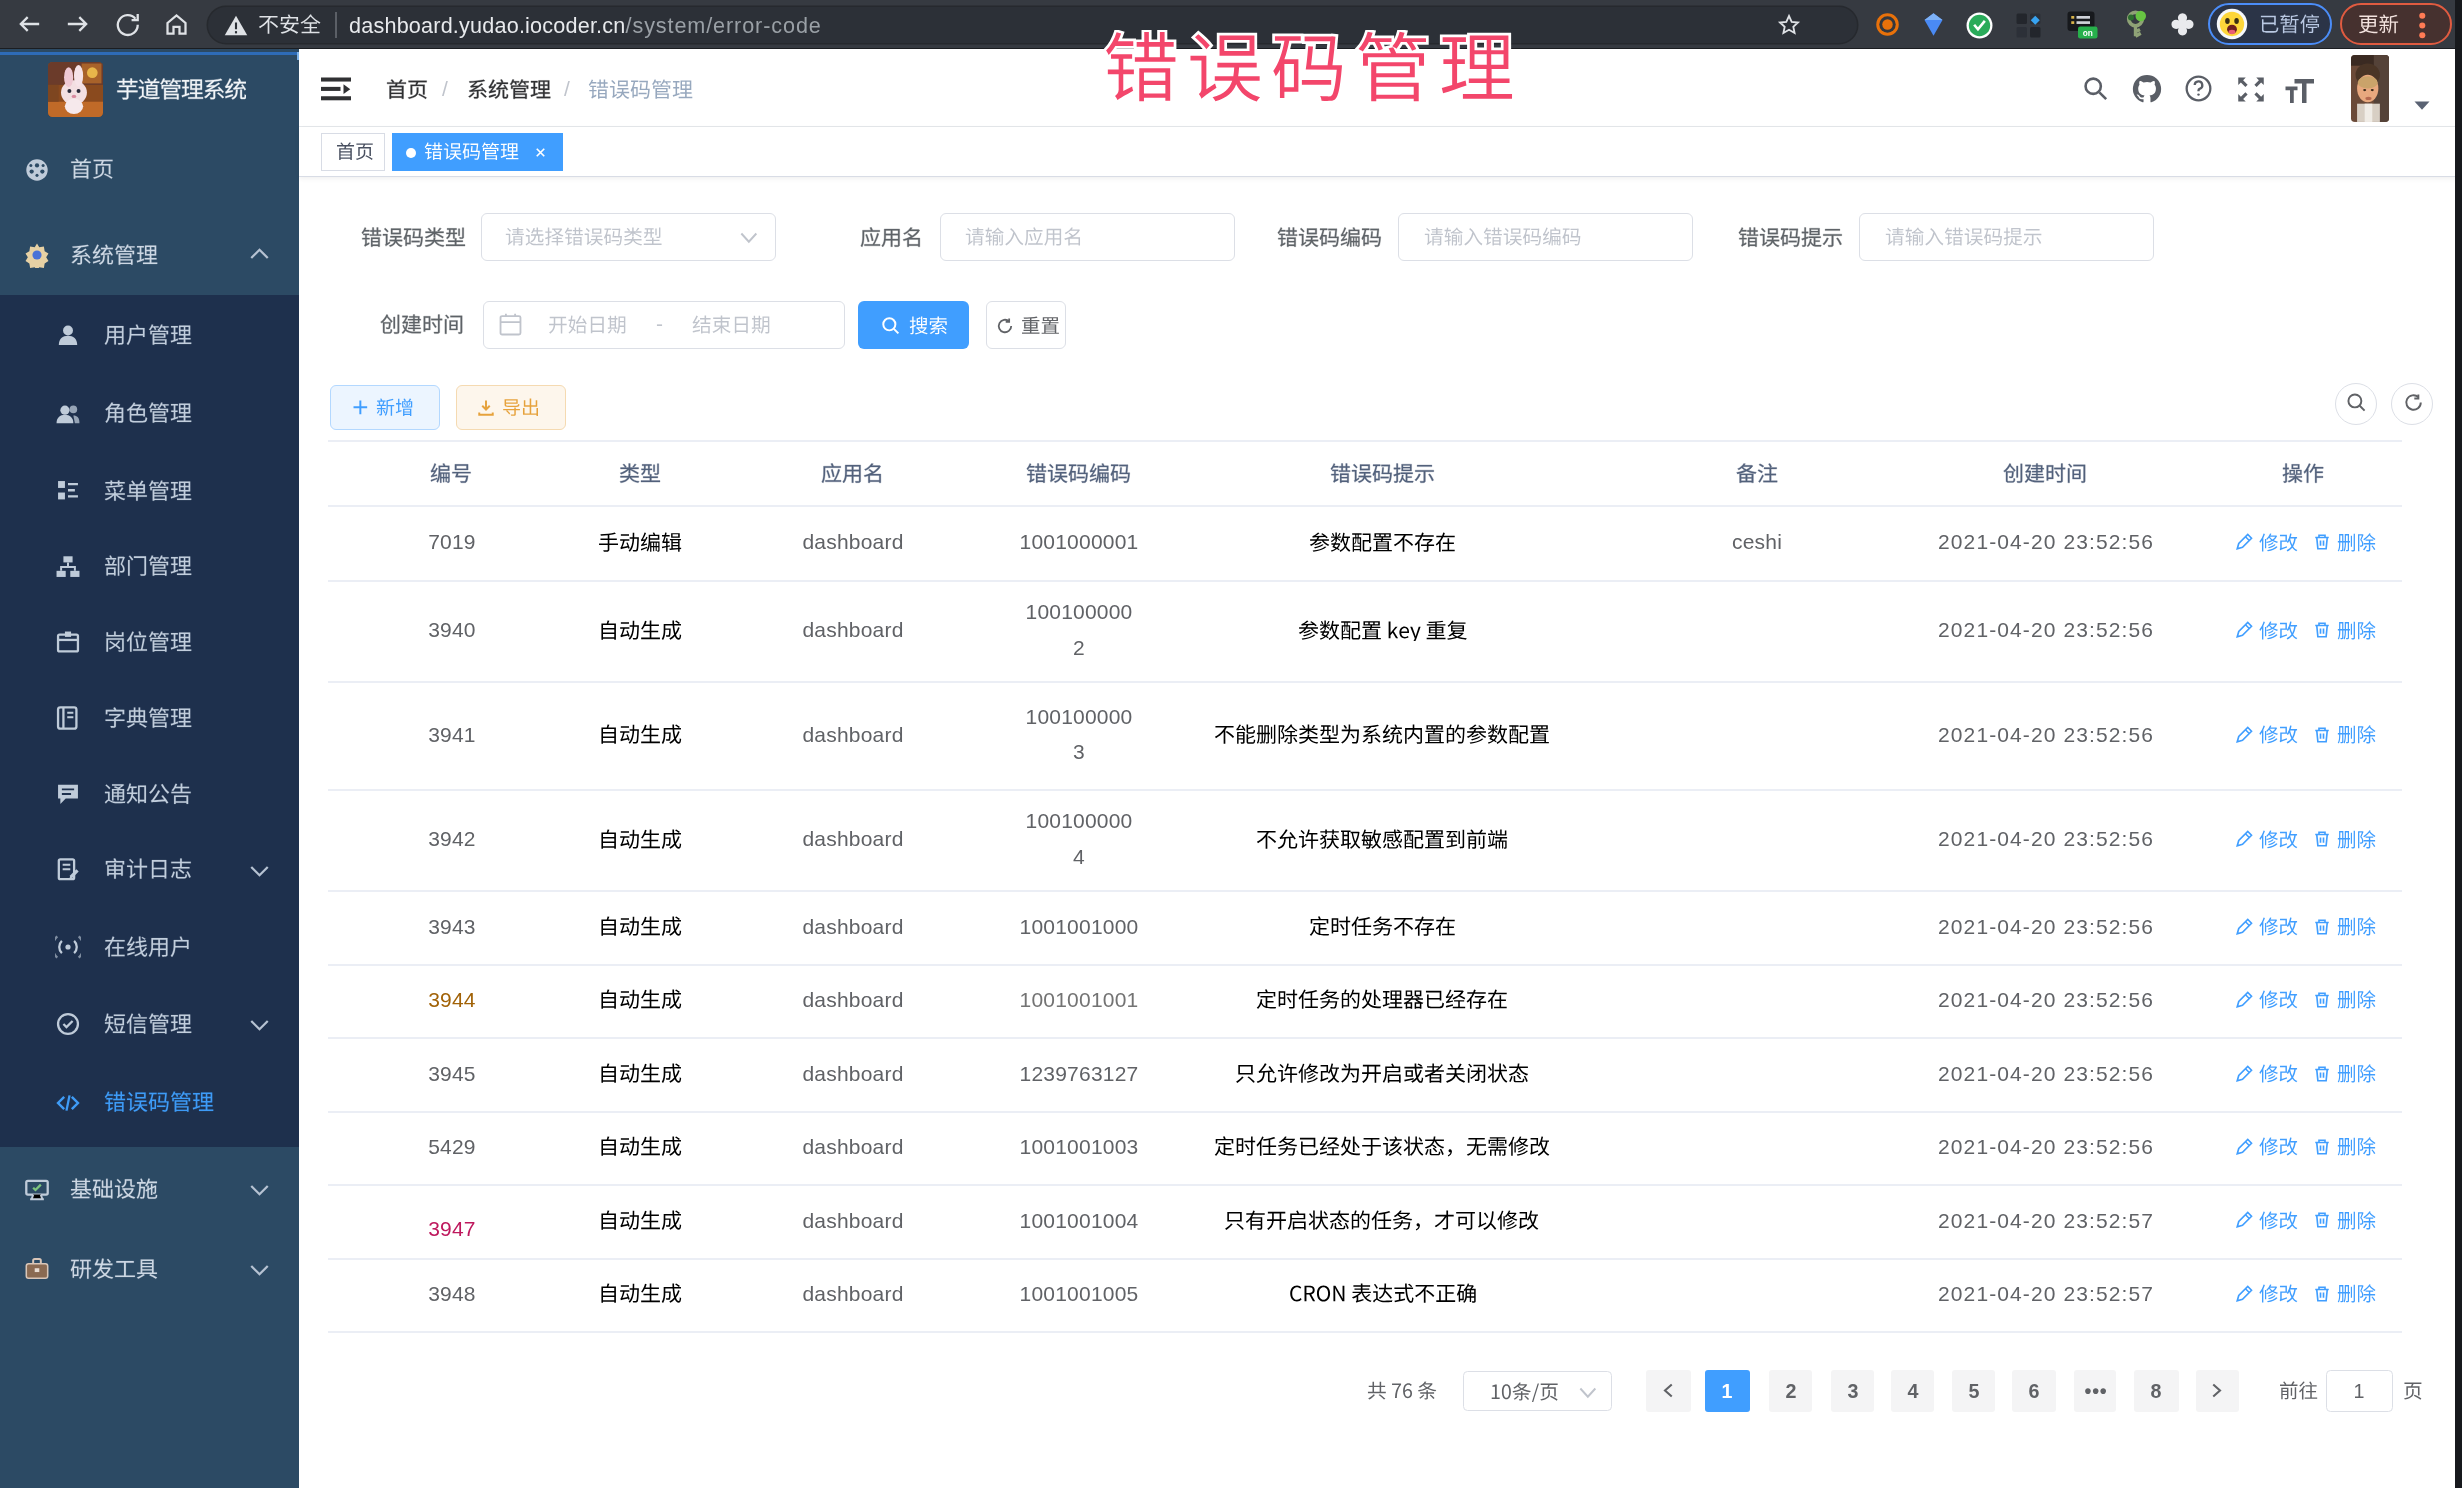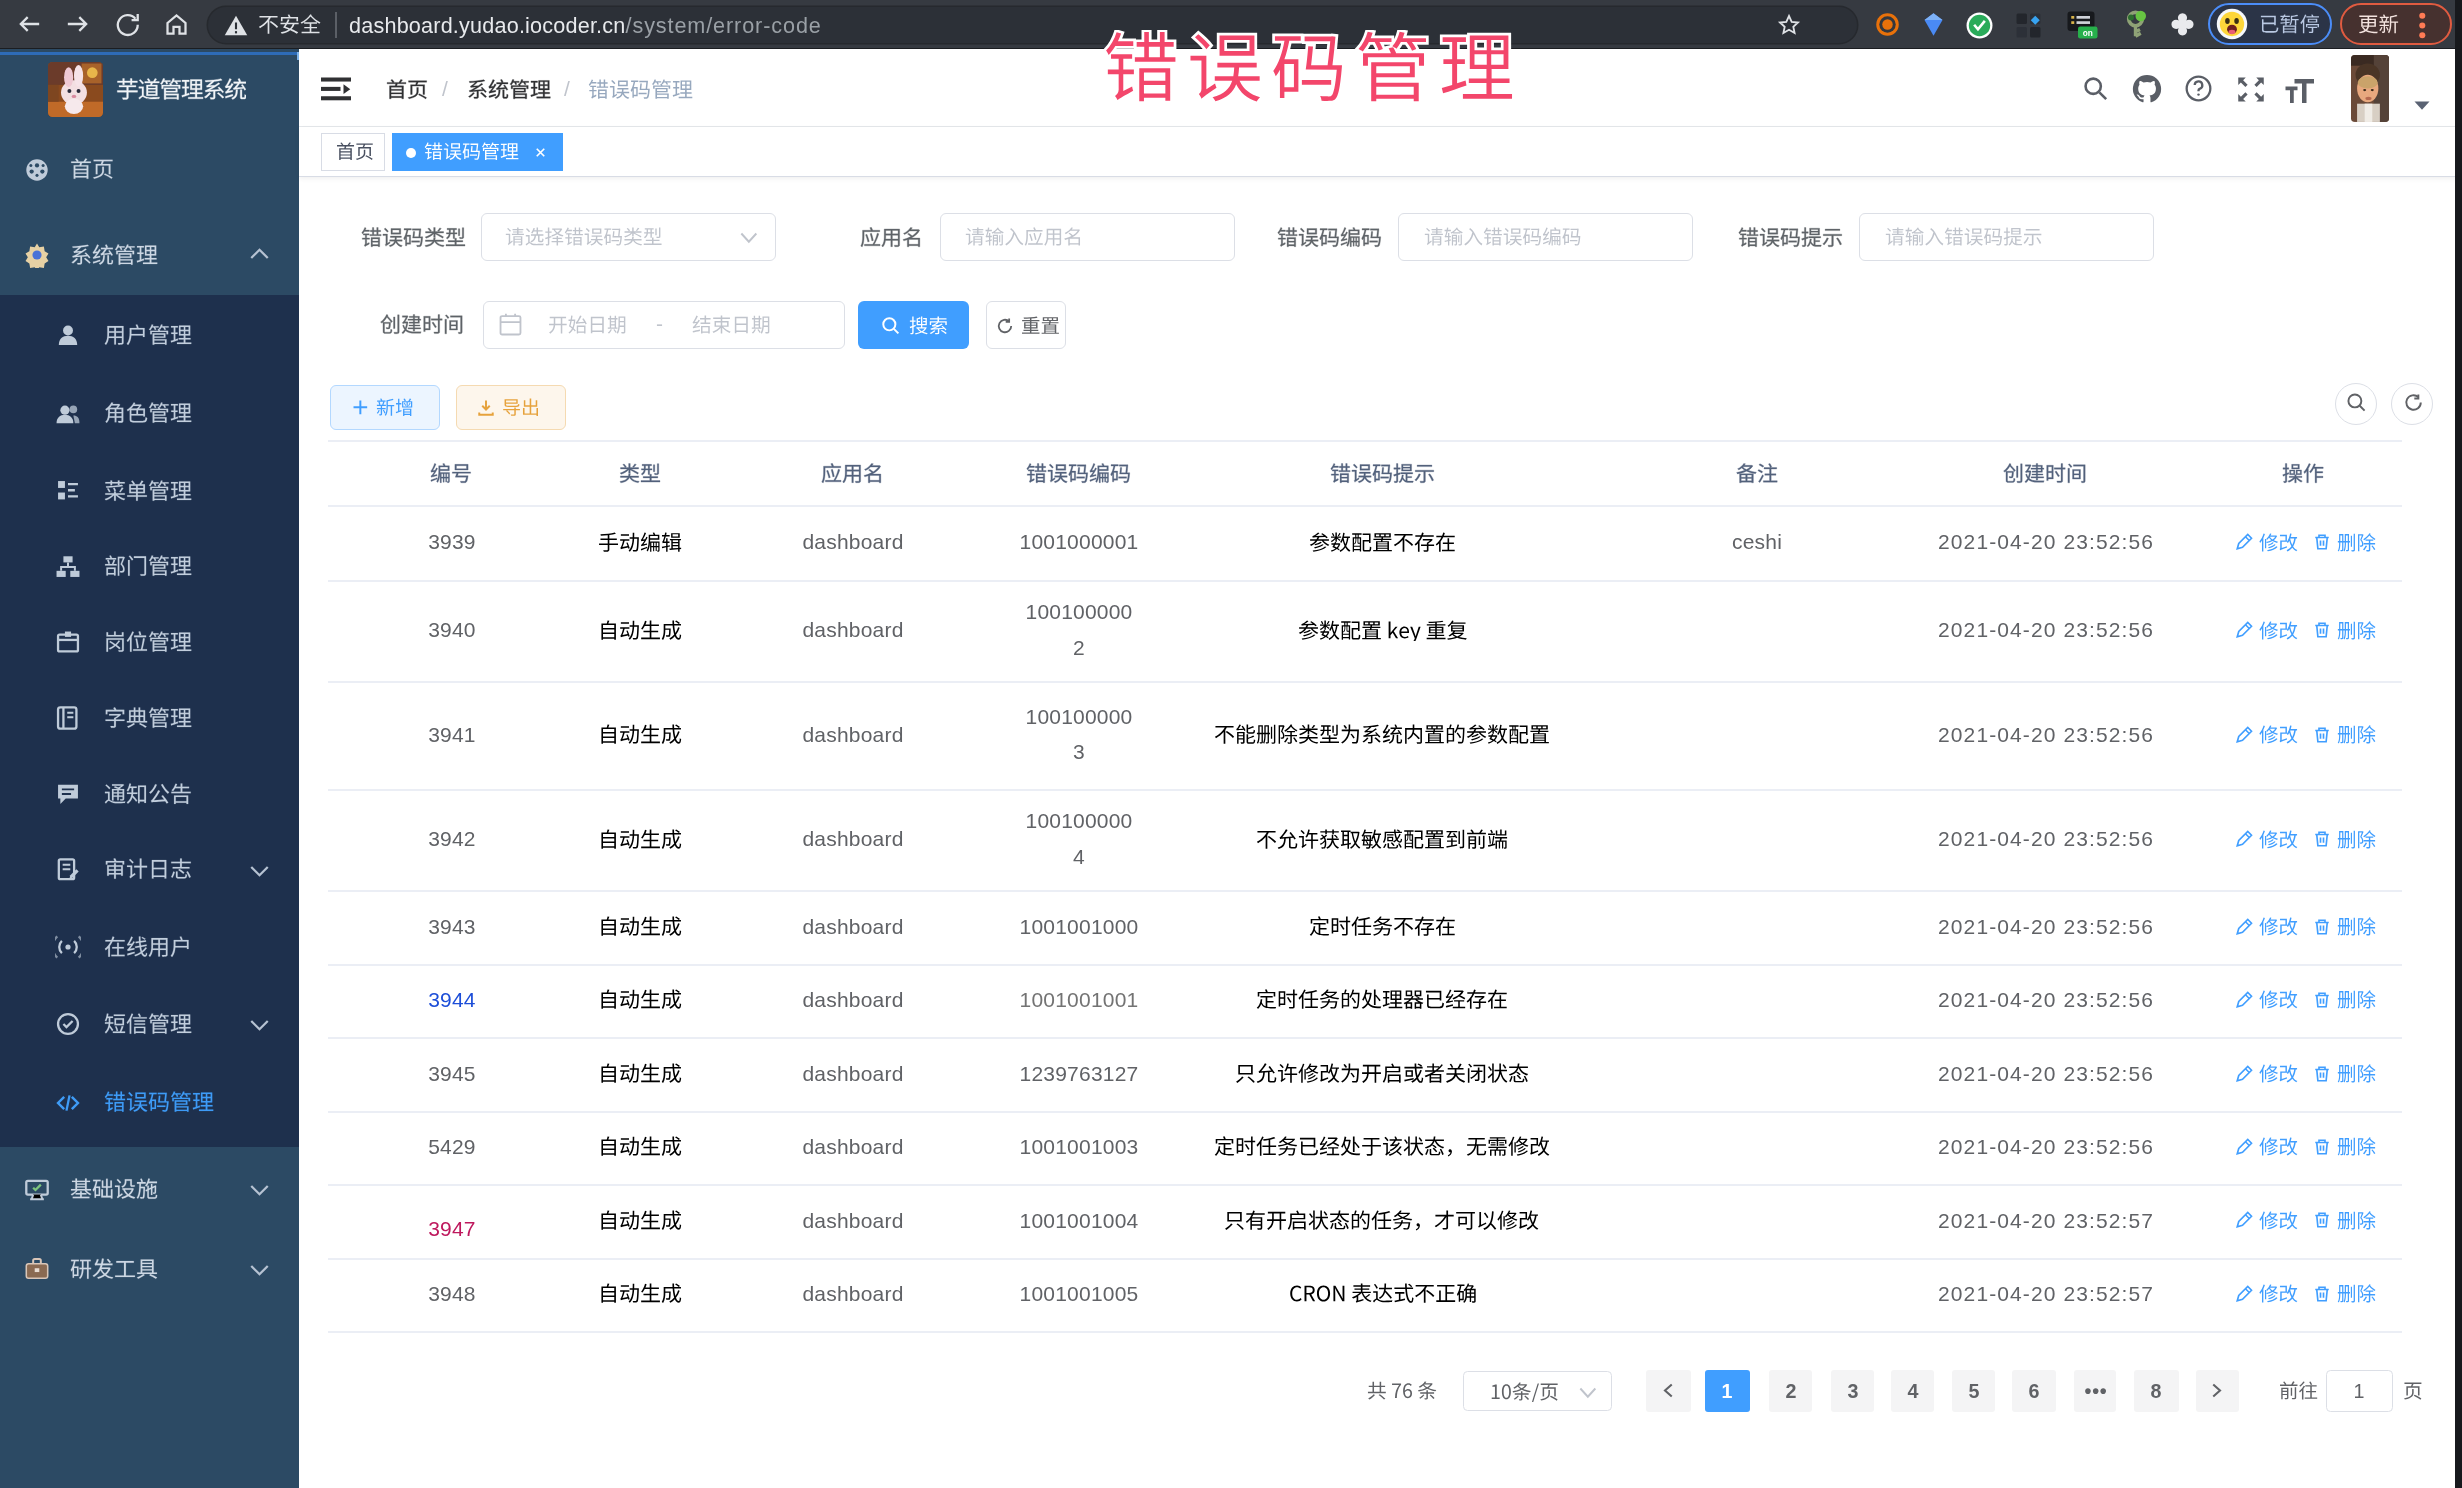--- a/index.html
+++ b/index.html
@@ -842,21 +842,21 @@
         <use href="#g95f4" x="3000"></use>
       </svg>
     </div>
 <div style="position:absolute;left:2282px;top:463px">
       <svg class="t sb" style="display:block;width:42px;height:21px;color:#53627c;" viewBox="0 -864 2000 1000" preserveAspectRatio="xMinYMin meet">
         <use href="#g64cd" x="0"></use>
         <use href="#g4f5c" x="1000"></use>
       </svg>
     </div>
 <div style="position:absolute;left:328px;top:505px;width:2074px;height:1.5px;background:#ebeef5"></div>
-<div style="position:absolute;left:452px;top:542px;transform:translate(-50%,-50%);font:400 21px 'Liberation Sans',sans-serif;color:#606266;letter-spacing:0.2px;white-space:nowrap">3939</div>
+<div style="position:absolute;left:452px;top:542px;transform:translate(-50%,-50%);font:400 21px 'Liberation Sans',sans-serif;color:#606266;letter-spacing:0.2px;white-space:nowrap">7019</div>
 <div style="position:absolute;left:598px;top:532px">
       <svg class="t " style="display:block;width:85px;height:21px;" viewBox="0 -864 4000 1000" preserveAspectRatio="xMinYMin meet">
         <use href="#g624b" x="0"></use>
         <use href="#g52a8" x="1000"></use>
         <use href="#g7f16" x="2000"></use>
         <use href="#g8f91" x="3000"></use>
       </svg>
     </div>
 <div style="position:absolute;left:853px;top:542px;transform:translate(-50%,-50%);font:400 21px 'Liberation Sans',sans-serif;color:#606266;letter-spacing:0.2px;white-space:nowrap">dashboard</div>
 <div style="position:absolute;left:1079px;top:542px;transform:translate(-50%,-50%);font:400 21px 'Liberation Sans',sans-serif;color:#606266;letter-spacing:0.2px;white-space:nowrap">1001000001</div>
@@ -1077,21 +1077,21 @@
 <svg style="position:absolute;left:2313px;top:918px" width="18" height="18" viewBox="0 0 24 24" fill="none" stroke="#409eff" stroke-width="2.2">
       <path d="M3 6h18M8 6V3h8v3M5 6l1.5 15h11L19 6M10 10v7M14 10v7"></path>
     </svg>
 <div style="position:absolute;left:2337px;top:917px">
       <svg class="t " style="display:block;width:39px;height:19.7px;color:#409eff;" viewBox="0 -864 2000 1000" preserveAspectRatio="xMinYMin meet">
         <use href="#g5220" x="0"></use>
         <use href="#g9664" x="1000"></use>
       </svg>
     </div>
 <div style="position:absolute;left:328px;top:964px;width:2074px;height:1.5px;background:#ebeef5"></div>
-<div style="position:absolute;left:452px;top:1000px;transform:translate(-50%,-50%);font:400 21px 'Liberation Sans',sans-serif;color:#1d4ed8;letter-spacing:0.2px;white-space:nowrap">3944</div>
+<div style="position:absolute;left:452px;top:1000px;transform:translate(-50%,-50%);font:400 21px 'Liberation Sans',sans-serif;color:#a16207;letter-spacing:0.2px;white-space:nowrap">3944</div>
 <div style="position:absolute;left:598px;top:989px">
       <svg class="t " style="display:block;width:85px;height:21px;" viewBox="0 -864 4000 1000" preserveAspectRatio="xMinYMin meet">
         <use href="#g81ea" x="0"></use>
         <use href="#g52a8" x="1000"></use>
         <use href="#g751f" x="2000"></use>
         <use href="#g6210" x="3000"></use>
       </svg>
     </div>
 <div style="position:absolute;left:853px;top:1000px;transform:translate(-50%,-50%);font:400 21px 'Liberation Sans',sans-serif;color:#606266;letter-spacing:0.2px;white-space:nowrap">dashboard</div>
 <div style="position:absolute;left:1079px;top:1000px;transform:translate(-50%,-50%);font:400 21px 'Liberation Sans',sans-serif;color:#737373;letter-spacing:0.2px;white-space:nowrap">1001001001</div>

